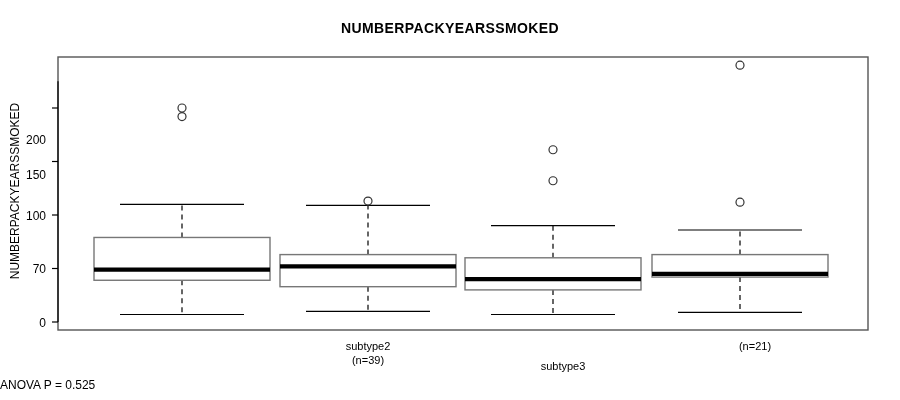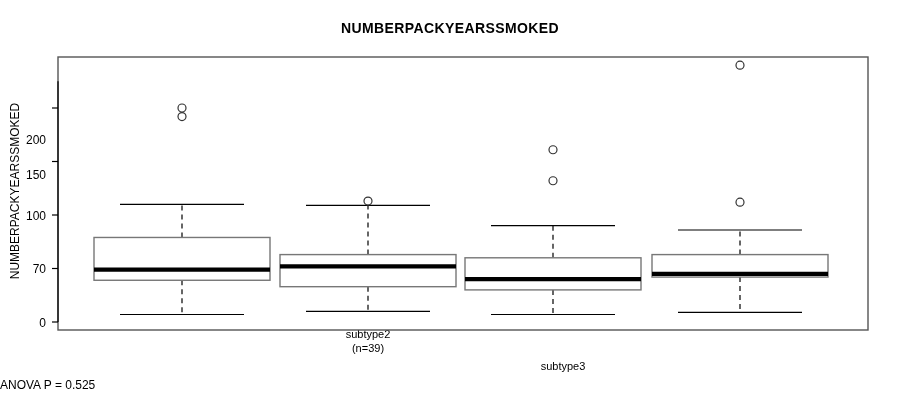--- a/index.html
+++ b/index.html
@@ -76,28 +76,29 @@
   <div id="plot-title">NUMBERPACKYEARSSMOKED</div>
 
   <div id="y-axis-title">NUMBERPACKYEARSSMOKED</div>
 
   <div class="y-tick-label" style="left:6px; top:102px;margin-top:32px;">200</div>
   <div class="y-tick-label" style="left:6px; top:169px;">150</div>
   <div class="y-tick-label" style="left:6px; top:210px;">100</div>
   <div class="y-tick-label" style="left:6px; top:263px;">70</div>
   <div class="y-tick-label" style="left:6px; top:317px;">0</div>
 
-  <div class="x-group-label" style="left:268px; top:327px;">
+  <div class="x-group-label" style="left:268px; top:339px;">
     <div>subtype2</div>
     <div>(n=39)</div>
   </div>
   <div class="x-group-label" style="left:463px; top:359px;">
     <div>subtype3</div>
   </div>
   <div class="x-group-label" style="left:655px; top:339px;">
+    <div>(n=21)</div>
   </div>
 
   <div id="footer-note">ANOVA P = 0.525</div>
 
   <svg id="chart-canvas" width="900" height="400">
       <rect x="58" y="57" width="810" height="273" fill="none" stroke="#555555" stroke-width="1.4"></rect>
       <line x1="58" y1="322" x2="58" y2="81.25" stroke="#000000" stroke-width="1.2"></line>
       <line x1="52" y1="322" x2="58" y2="322" stroke="#000000" stroke-width="1.2"></line>
       <line x1="52" y1="268.5" x2="58" y2="268.5" stroke="#000000" stroke-width="1.2"></line>
       <line x1="52" y1="215" x2="58" y2="215" stroke="#000000" stroke-width="1.2"></line>

